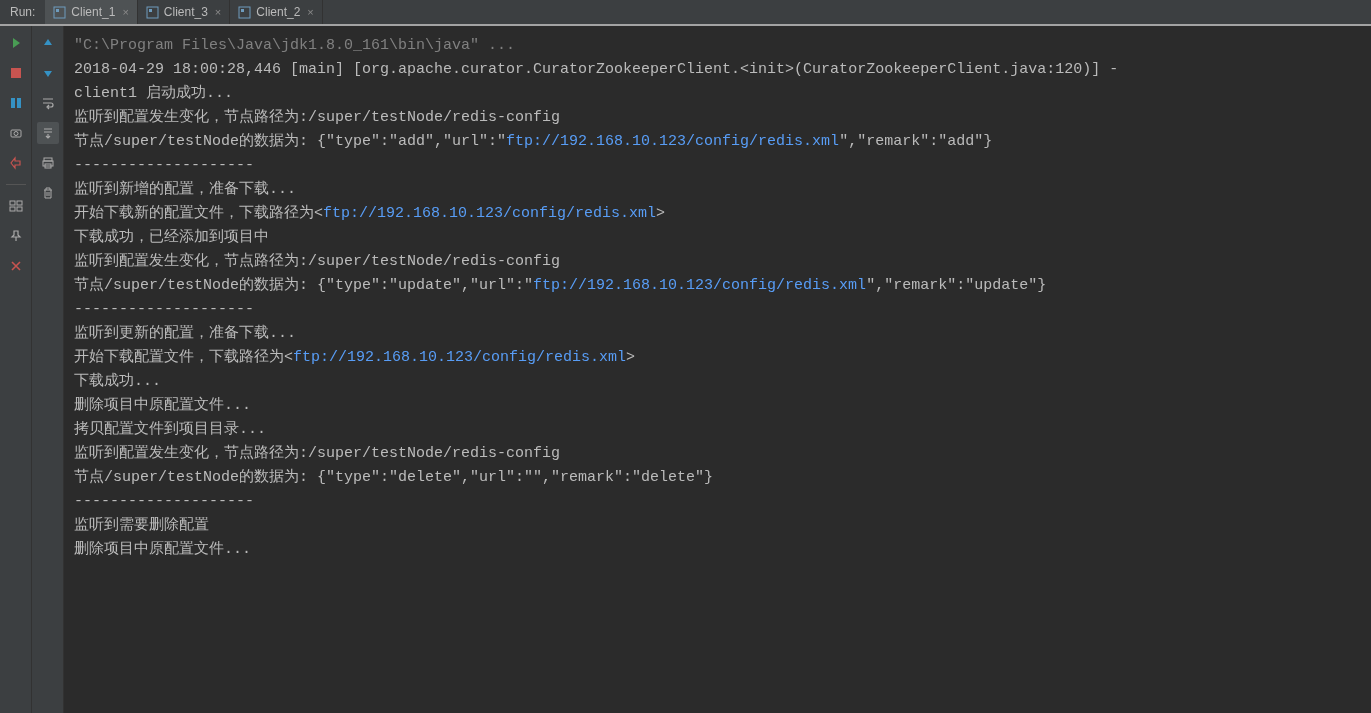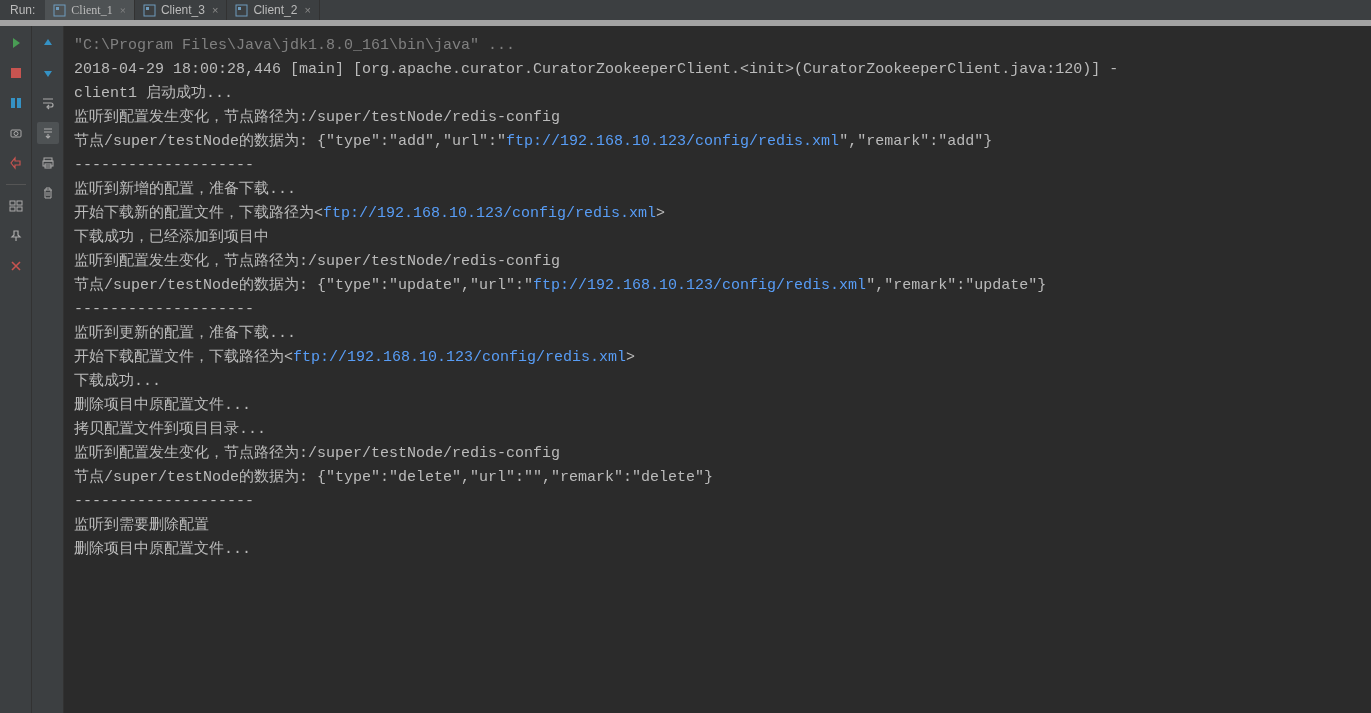--- a/index.html
+++ b/index.html
@@ -10,42 +10,41 @@
       color: #bbbbbb;
       overflow: hidden;
       width: 1371px;
       height: 713px;
     }
     .top-bar {
       display: flex;
       align-items: center;
       height: 26px;
       background: #3c3f41;
-      border-bottom: 6px solid #a3a3a3;
+      border-bottom: 2px solid #a3a3a3;
     }
     .run-label {
       padding: 0 10px;
       color: #bbbbbb;
       font-size: 12px;
     }
     .tabs {
       display: flex;
       height: 100%;
     }
     .tab {
       display: flex;
       align-items: center;
       padding: 0 8px 0 8px;
       border-right: 1px solid #323232;
       cursor: pointer;
       gap: 5px;
     }
     .tab.active {
       background: #4e5254;
-      font-family: Liberation Serif, serif;
     }
     .tab-icon {
       width: 13px;
       height: 13px;
       display: inline-flex;
       align-items: center;
       justify-content: center;
     }
     .tab-label {
       color: #bbbbbb;

